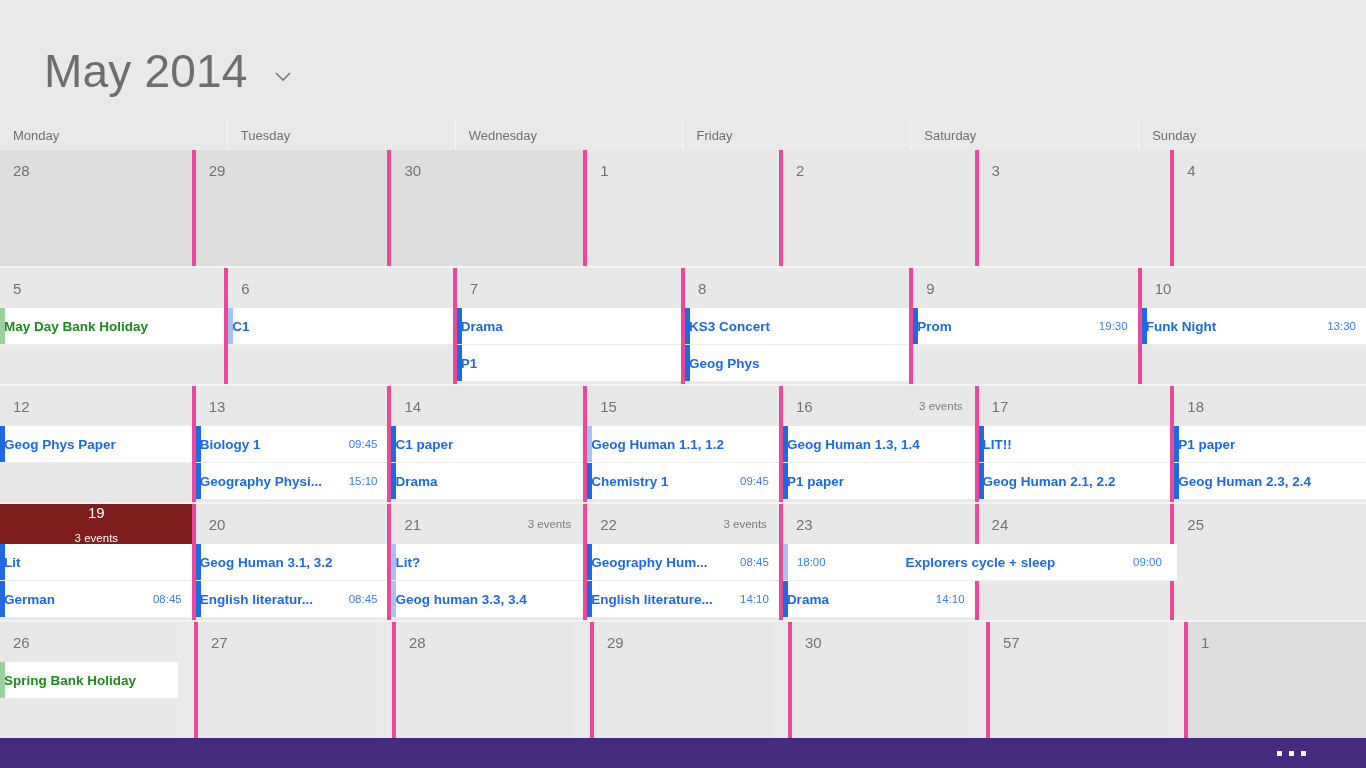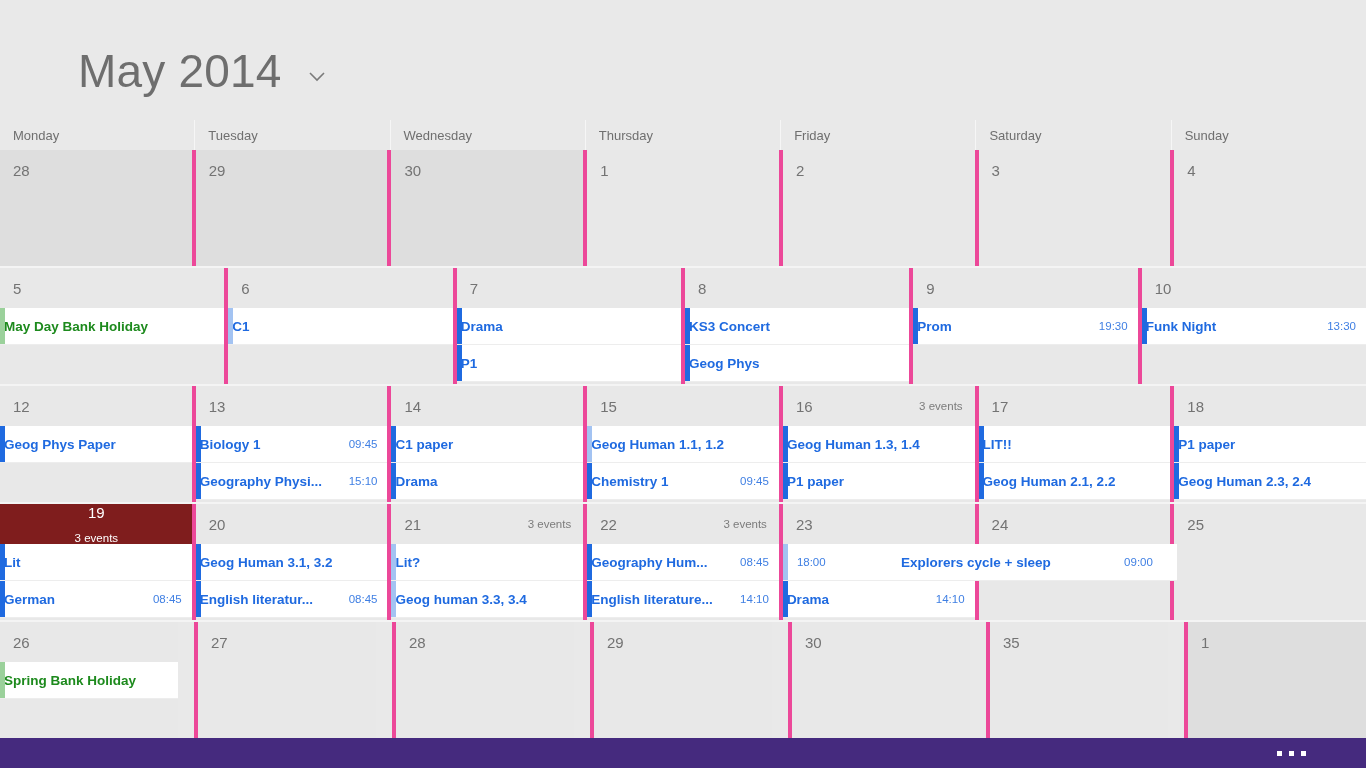--- a/index.html
+++ b/index.html
@@ -10,21 +10,21 @@
     overflow: hidden;
   }
   #app { position: relative; width: 1366px; height: 768px; background: #e9e9e9; }
 
   
   .title-bar {
     position: absolute; left: 0; top: 0; width: 1366px; height: 120px;
     background: #e9e9e9;
   }
   .title-row {
-    position: absolute; left: 78px; top: 48px;
+    position: absolute; left: 44px; top: 48px;
     display: flex; align-items: center; gap: 24px;
   }
   .month-title {
     font-size: 46px; font-weight: 300; color: #6e6e6e;
     letter-spacing: 0.2px; line-height: 1; white-space: nowrap;
   }
   .chevron-down {
     width: 22px; height: 22px; position: relative; top: 5px;
   }
   .chevron-down svg { display: block; }
@@ -103,21 +103,21 @@
     margin-left: 8px; flex: 0 0 auto;
   }
   .ev-time-start {
     font-size: 11.5px; color: #3f7fe3; font-weight: 400;
     margin-right: 10px; flex: 0 0 auto;
   }
   
   .event.span {
     position: absolute; left: 0; top: 40px;
     width: 394px; z-index: 5;
-    padding-left: 14px; padding-right: 24px; gap: 17px;
+    padding-left: 14px; padding-right: 15px; gap: 17px;
   }
   .event.span .ev-title { text-align: center; flex: 1 1 auto; }
 
   
   .appbar {
     position: absolute; left: 0; bottom: 0; width: 1366px; height: 30px;
     background: #452a7e;
     display: flex; align-items: center; justify-content: flex-end;
     padding-right: 60px;
   }
@@ -137,21 +137,20 @@
           <path d="M4 8 L11 15 L18 8" fill="none" stroke="#7a7a7a" stroke-width="1.6"></path>
         </svg>
       </span>
     </div>
   </div>
 
   <div class="weekday-row" id="weekday-row">
       <div class="weekday-cell">Monday</div>
       <div class="weekday-cell">Tuesday</div>
       <div class="weekday-cell">Wednesday</div>
-      <div class="weekday-cell">Thursday</div>
       <div class="weekday-cell">Friday</div>
       <div class="weekday-cell">Saturday</div>
       <div class="weekday-cell">Sunday</div>
     </div>
 
   <div class="grid" id="grid">
       <div class="week-row">
         <div class="day-cell other-month">
           <div class="day-head">
             <span class="day-num">28</span>
@@ -511,21 +510,21 @@
           <div class="events"></div>
         </div>
         <div class="day-cell">
           <div class="day-head">
             <span class="day-num">30</span>
           </div>
           <div class="events"></div>
         </div>
         <div class="day-cell">
           <div class="day-head">
-            <span class="day-num">35</span>
+            <span class="day-num">57</span>
           </div>
           <div class="events"></div>
         </div>
         <div class="day-cell other-month">
           <div class="day-head">
             <span class="day-num">1</span>
           </div>
           <div class="events"></div>
         </div>
       </div>

